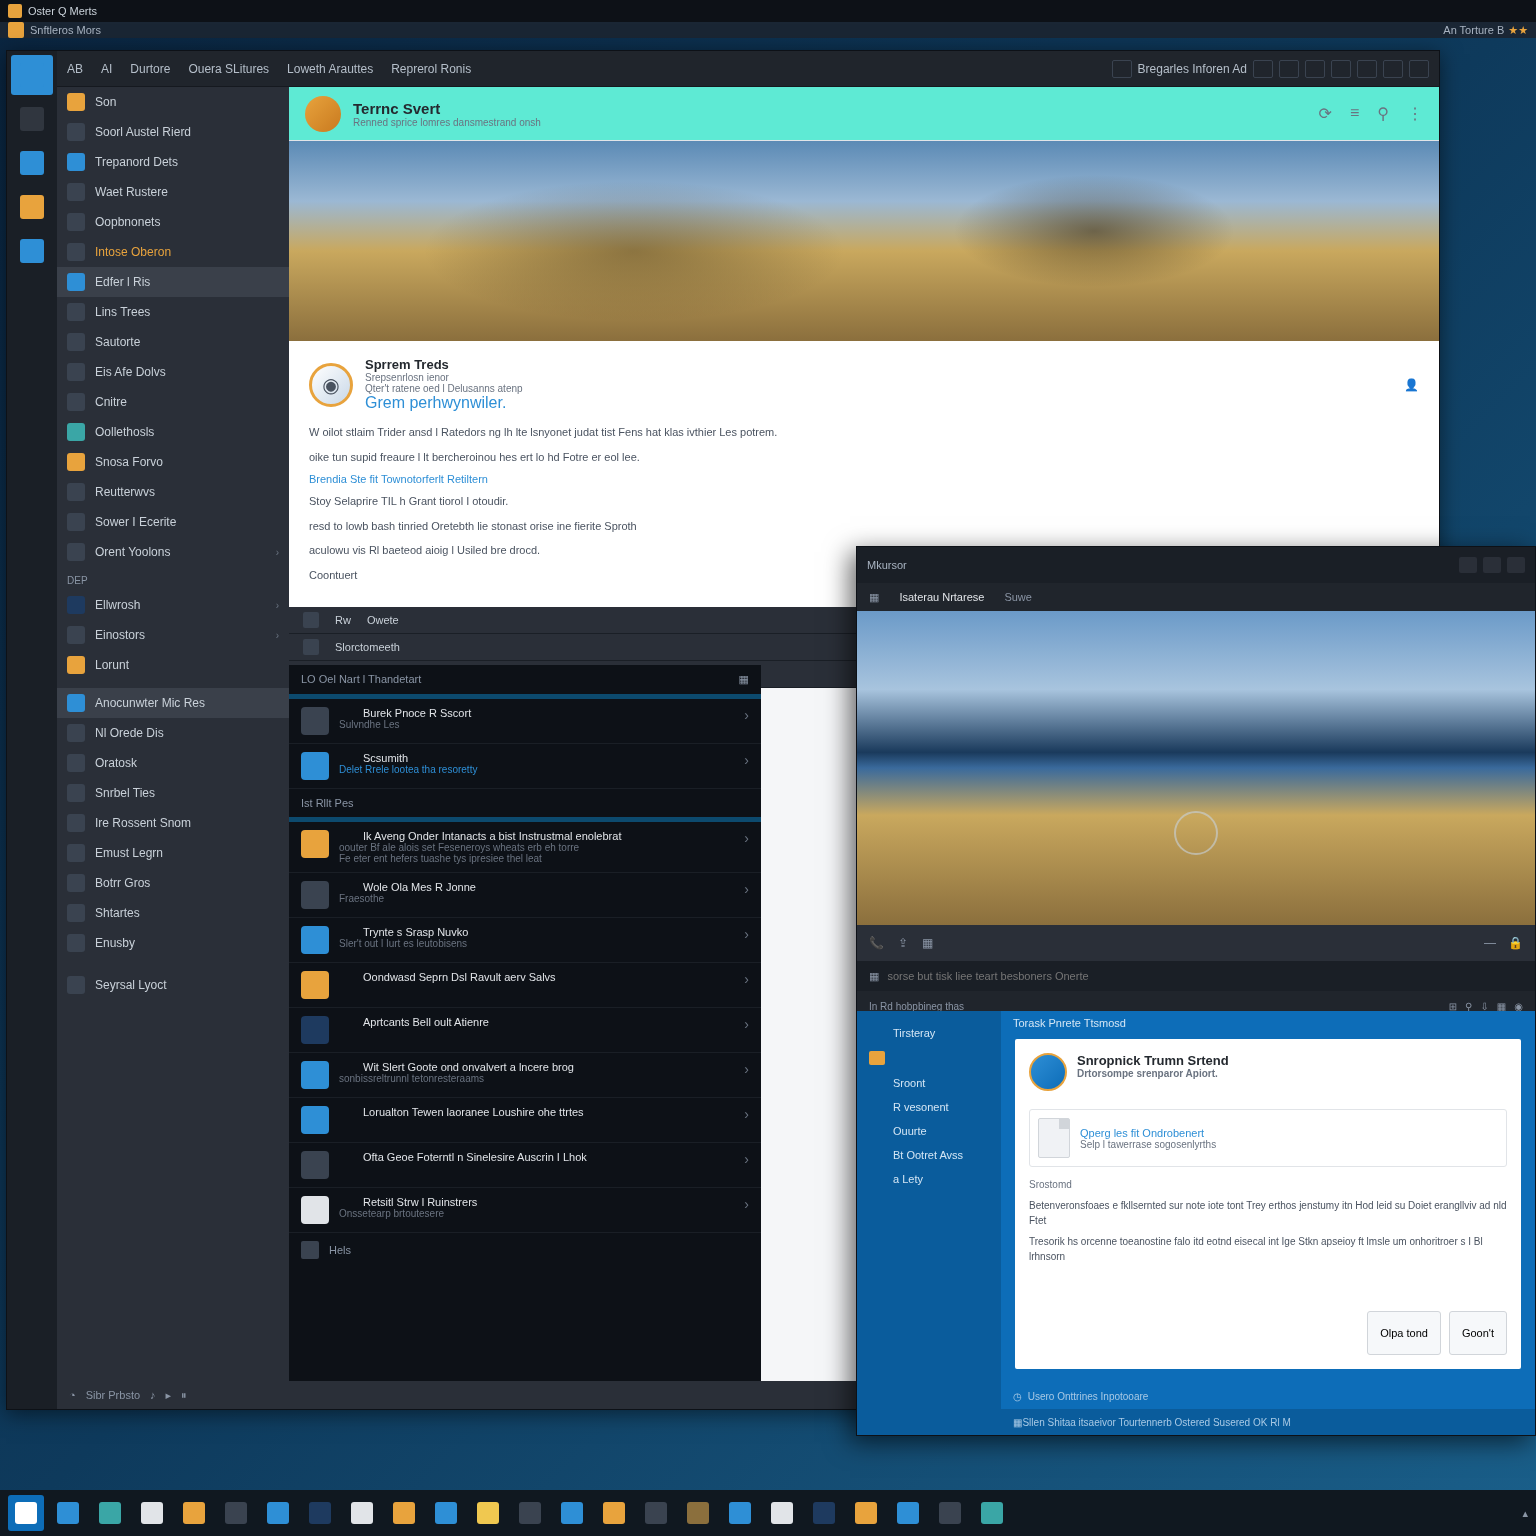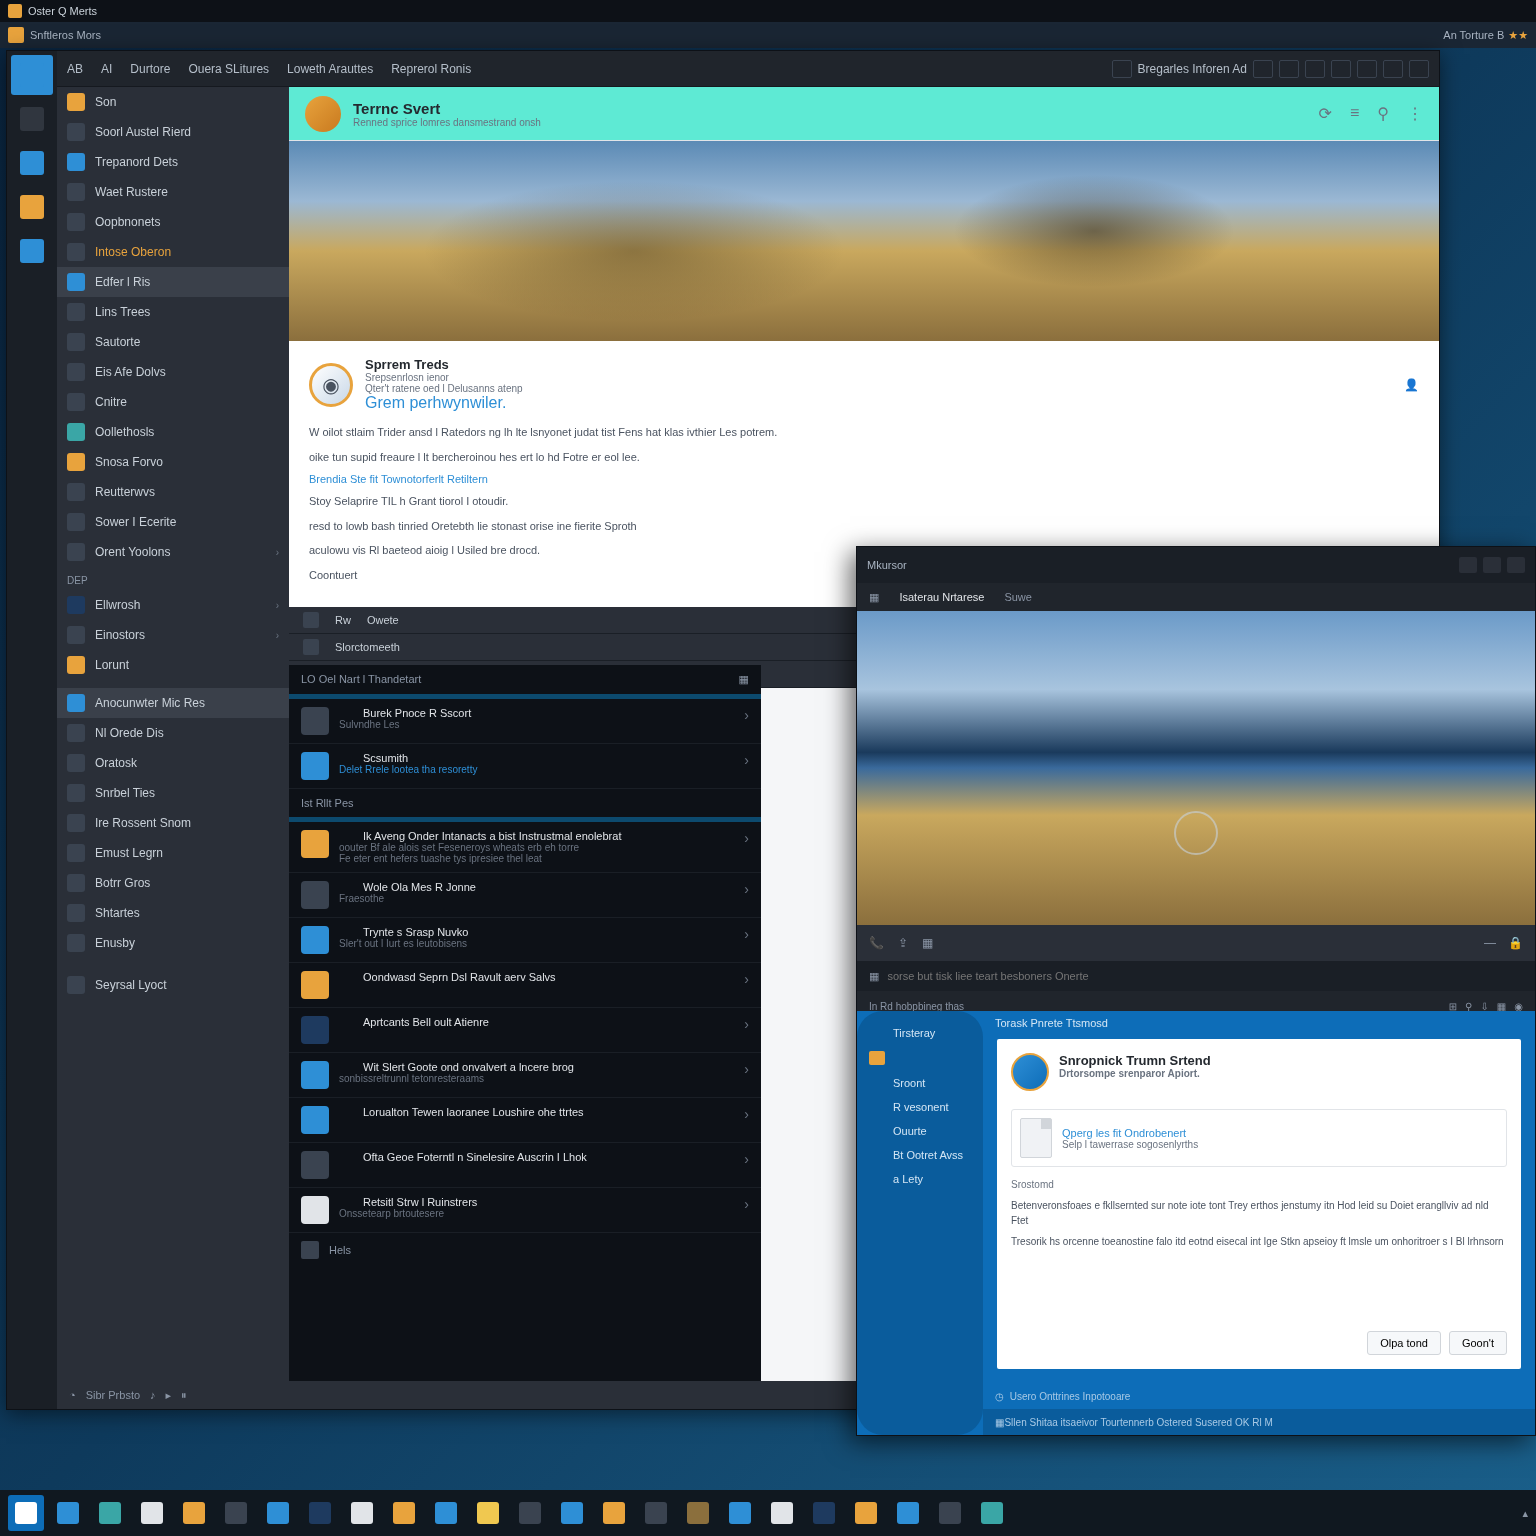--- a/index.html
+++ b/index.html
@@ -3,21 +3,21 @@
 <meta charset="utf-8">
 <style>
 * { box-sizing: border-box; margin: 0; padding: 0; font-family: "Segoe UI", Arial, sans-serif; }
 body { width: 1536px; height: 1536px; background: linear-gradient(135deg, #0a2540 0%, #0e3a5c 50%, #1a5f8a 100%); overflow: hidden; position: relative; }
 
 
 .sys-topbar { position: absolute; top: 0; left: 0; right: 0; height: 22px; background: #0d1117; display: flex; align-items: center; padding: 0 8px; color: #c9d1d9; font-size: 11px; }
 .sys-topbar .sys-icon { width: 14px; height: 14px; background: #e8a33d; margin-right: 6px; border-radius: 2px; }
 
 
-.app-titlebar { position: absolute; top: 22px; left: 0; right: 0; height: 26px; background: #1a2634; display: flex; align-items: center; padding: 0 8px; color: #a8b3c1; font-size: 11px; }
+.app-titlebar { position: absolute; top: 22px; left: 0; right: 0; height: 16px; background: #1a2634; display: flex; align-items: center; padding: 0 8px; color: #a8b3c1; font-size: 11px; }
 .app-titlebar .badge { background: #e8a33d; width: 16px; height: 16px; border-radius: 2px; margin-right: 6px; }
 .app-titlebar .right { margin-left: auto; display: flex; gap: 4px; align-items: center; }
 .app-titlebar .star { color: #e8a33d; }
 
 
 .main-window { position: absolute; top: 50px; left: 6px; width: 1434px; height: 1360px; background: #20252c; border: 1px solid #0d1117; box-shadow: 0 4px 20px rgba(0,0,0,0.5); }
 
 
 .left-rail { position: absolute; top: 0; left: 0; width: 50px; height: 100%; background: #1a1f26; display: flex; flex-direction: column; padding-top: 4px; gap: 4px; }
 .left-rail .rail-btn { width: 42px; height: 40px; margin: 0 4px; border-radius: 3px; display: flex; align-items: center; justify-content: center; font-size: 18px; cursor: pointer; }
@@ -107,38 +107,38 @@
 .sw-image::after { content: ""; position: absolute; bottom: 70px; left: 50%; transform: translateX(-50%); width: 40px; height: 40px; border: 2px solid rgba(200,210,220,0.6); border-radius: 50%; }
 .sw-toolbar { height: 36px; background: #2a2f38; display: flex; align-items: center; padding: 0 12px; gap: 14px; color: #8a95a5; font-size: 12px; }
 .sw-toolbar .right { margin-left: auto; display: flex; gap: 12px; }
 .sw-input-row { height: 30px; background: #1a1f26; display: flex; align-items: center; padding: 0 12px; font-size: 11px; color: #8a95a5; }
 .sw-input-row input { background: transparent; border: none; color: #c9d1d9; font-size: 11px; outline: none; flex: 1; }
 .sw-path-row { height: 30px; background: #20252c; display: flex; align-items: center; padding: 0 12px; font-size: 10px; color: #8a95a5; justify-content: space-between; }
 .sw-path-row .icons { display: flex; gap: 8px; }
 
 
 .email-widget { position: absolute; bottom: 0; left: 0; right: 0; height: 424px; background: #0d6db8; display: flex; }
-.ew-sidebar { width: 126px; background: #0a5c9c; padding: 10px 8px; color: #d4e6f5; font-size: 11px; border-radius: 26px; }
+.ew-sidebar { width: 144px; background: #0a5c9c; padding: 10px 8px; color: #d4e6f5; font-size: 11px; }
 .ew-sidebar .ew-item { padding: 6px 4px; display: flex; align-items: center; gap: 8px; cursor: pointer; }
 .ew-sidebar .ew-icon { width: 16px; height: 14px; background: #e8a33d; border-radius: 2px; }
 .ew-main { flex: 1; background: #0d6db8; display: flex; flex-direction: column; }
 .ew-header { height: 28px; padding: 6px 12px; color: #d4e6f5; font-size: 11px; }
 .ew-card { flex: 1; margin: 0 14px 14px; background: #fff; border-radius: 2px; padding: 14px; display: flex; flex-direction: column; }
 .ew-card-head { display: flex; gap: 10px; align-items: flex-start; margin-bottom: 10px; }
 .ew-avatar { width: 38px; height: 38px; border-radius: 50%; background: linear-gradient(135deg, #2e8fd6, #0d6db8); border: 2px solid #e8a33d; }
 .ew-name { font-size: 13px; font-weight: 600; color: #24292f; }
 .ew-meta { font-size: 10px; color: #6a7380; font-weight: bold; }
 .ew-attach { display: flex; gap: 10px; align-items: center; margin: 8px 0 12px; padding: 8px; border: 1px solid #e1e4e8; border-radius: 3px; }
 .ew-attach .ew-doc-icon { width: 32px; height: 40px; background: #f0f2f5; border: 1px solid #d1d5da; border-radius: 2px; position: relative; }
 .ew-attach .ew-doc-icon::after { content: ""; position: absolute; top: 0; right: 0; width: 10px; height: 10px; background: #d1d5da; }
 .ew-attach-title { font-size: 11px; color: #2e8fd6; }
 .ew-attach-sub { font-size: 10px; color: #6a7380; }
 .ew-body-text { font-size: 10px; color: #4a5360; line-height: 1.5; flex: 1; }
 .ew-buttons { display: flex; gap: 8px; justify-content: flex-end; margin-top: 10px; }
-.ew-btn { padding: 5px 12px; font-size: 11px; border: 1px solid #d1d5da; background: #f6f8fa; border-radius: 3px; cursor: pointer; }
+.ew-btn { padding: 15px 12px; font-size: 11px; border: 1px solid #d1d5da; background: #f6f8fa; border-radius: 3px; cursor: pointer; }
 .ew-footer { height: 26px; padding: 4px 12px; color: #a8c9e5; font-size: 10px; display: flex; align-items: center; }
 
 
 .main-statusbar { position: absolute; bottom: 0; left: 50px; right: 0; height: 28px; background: #2a2f38; display: flex; align-items: center; padding: 0 12px; color: #8a95a5; font-size: 11px; gap: 10px; }
 .main-statusbar .right { margin-left: auto; display: flex; gap: 10px; align-items: center; }
 
 
 .taskbar { position: absolute; bottom: 0; left: 0; right: 0; height: 46px; background: #101820; display: flex; align-items: center; padding: 0 8px; gap: 6px; }
 .taskbar .tb-icon { width: 36px; height: 36px; border-radius: 3px; display: flex; align-items: center; justify-content: center; cursor: pointer; }
 .taskbar .tb-icon.start { background: #0d6db8; }

